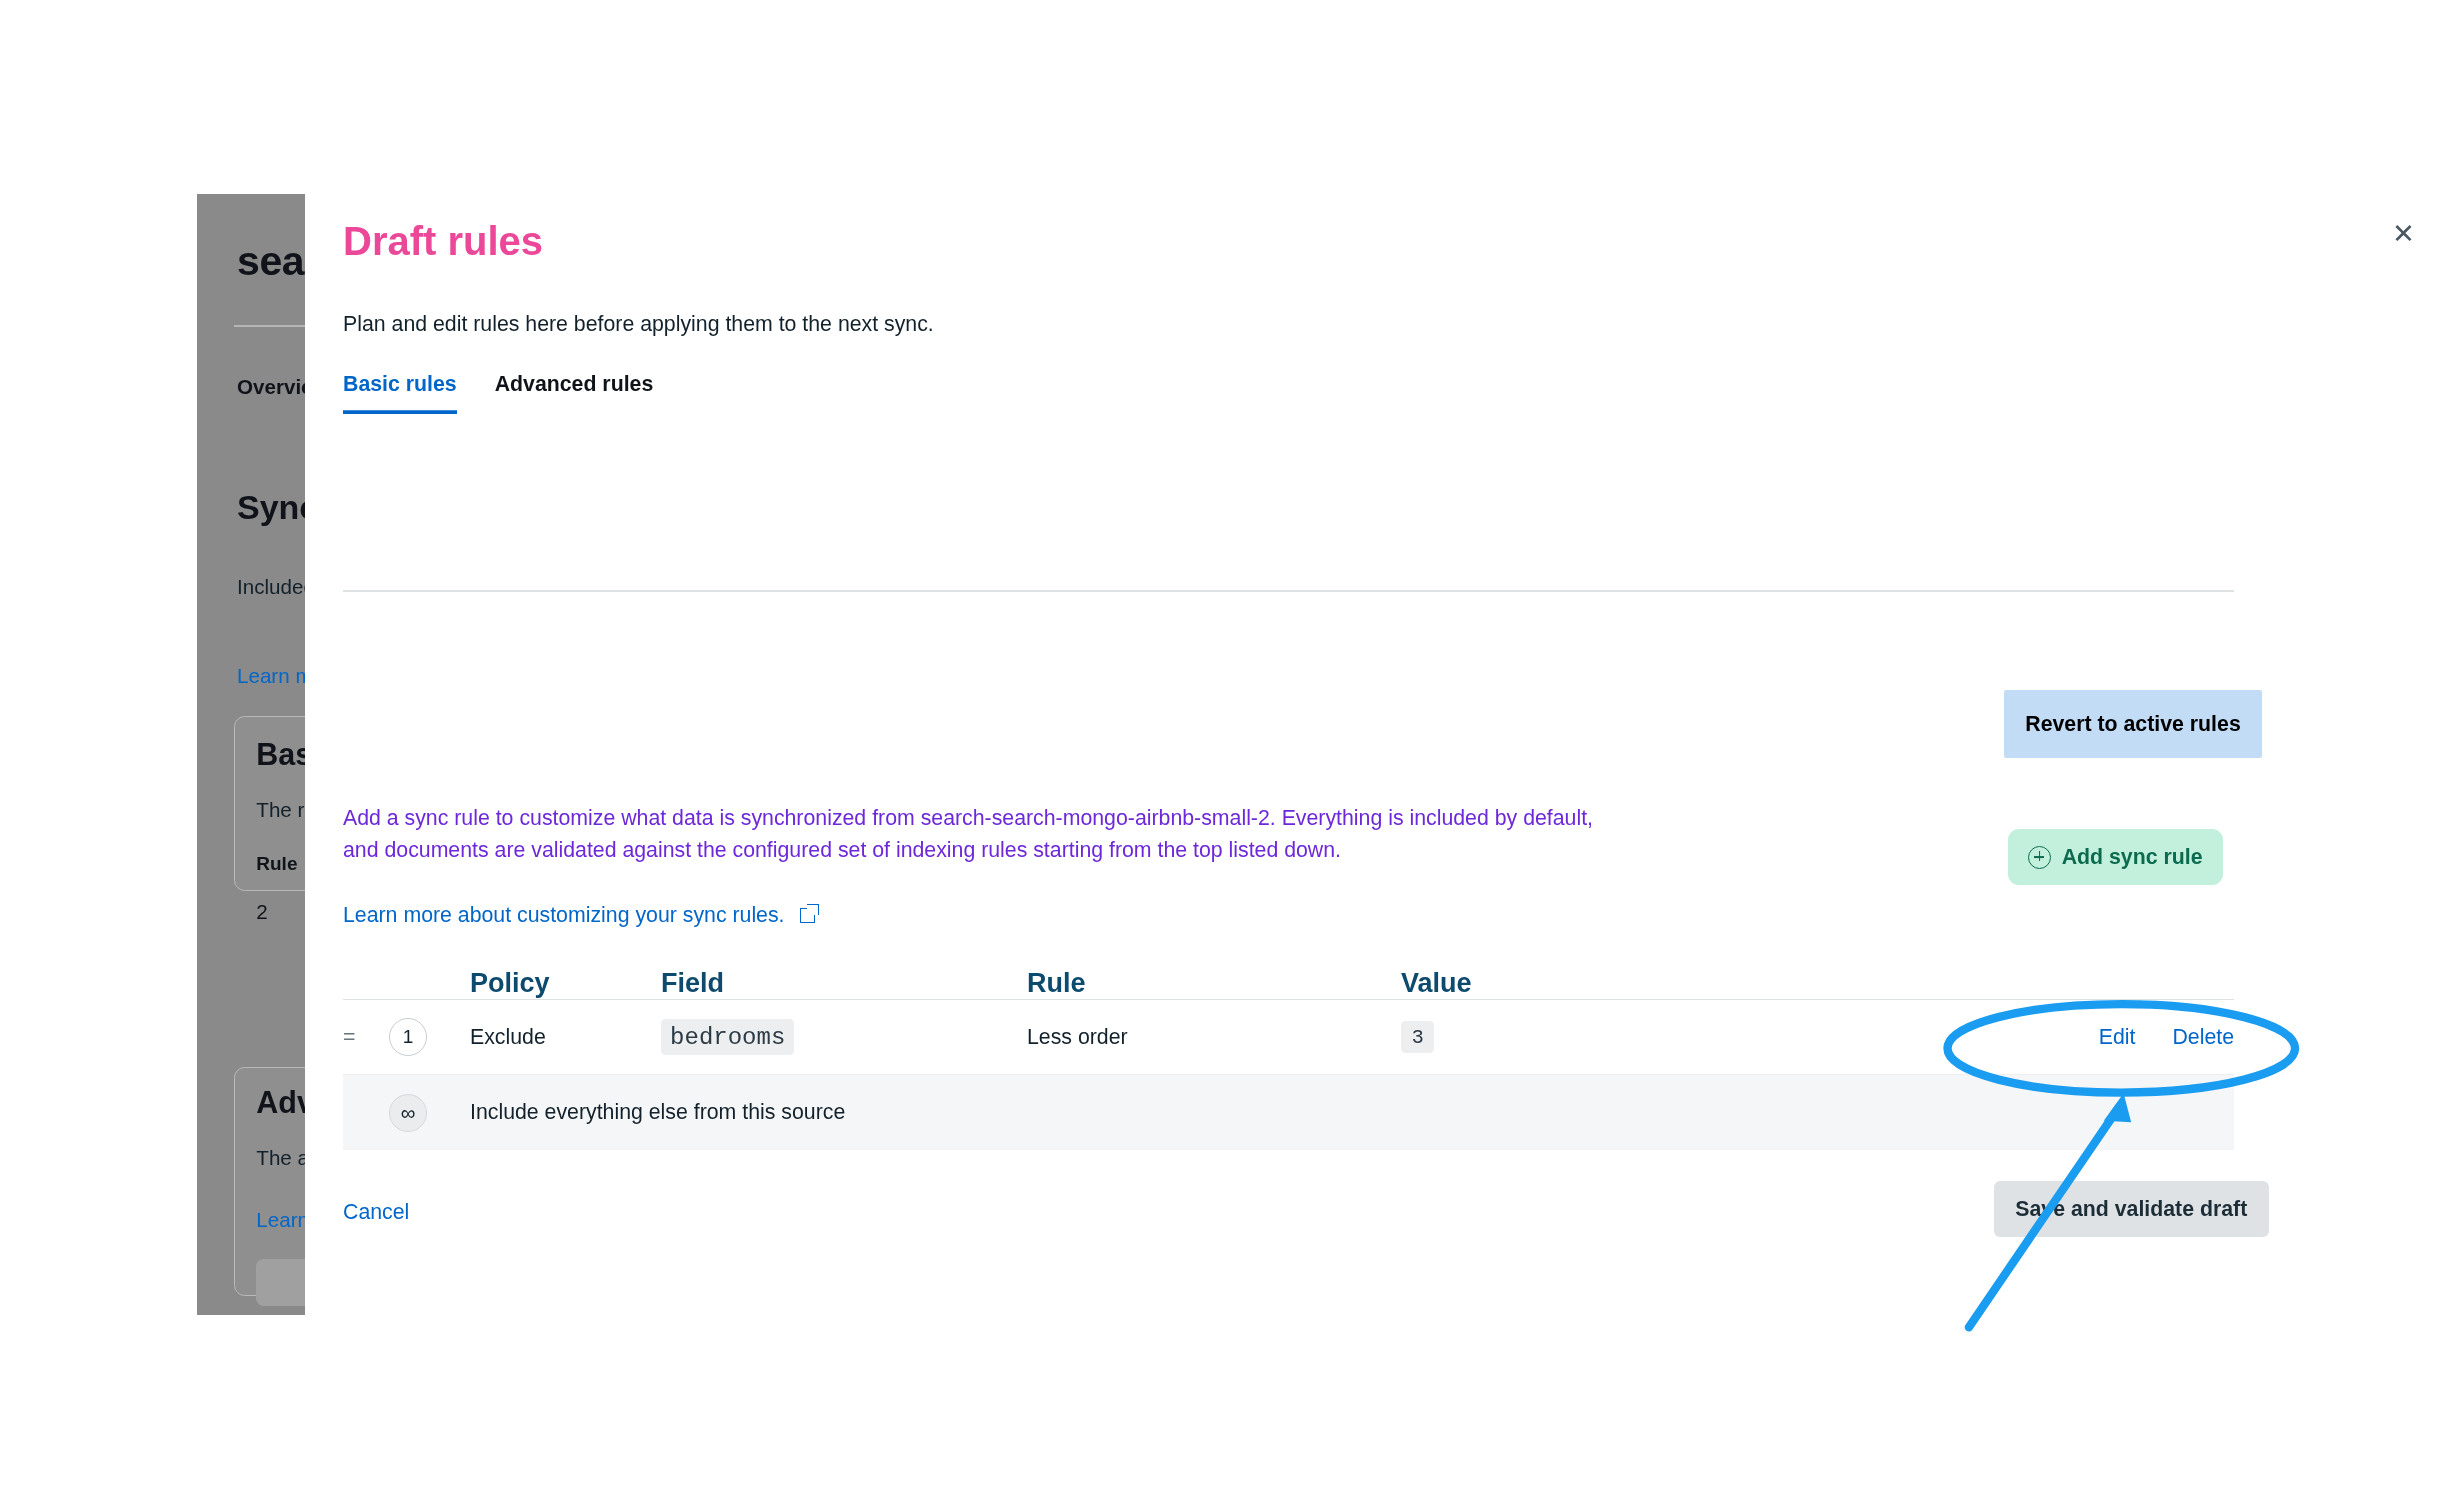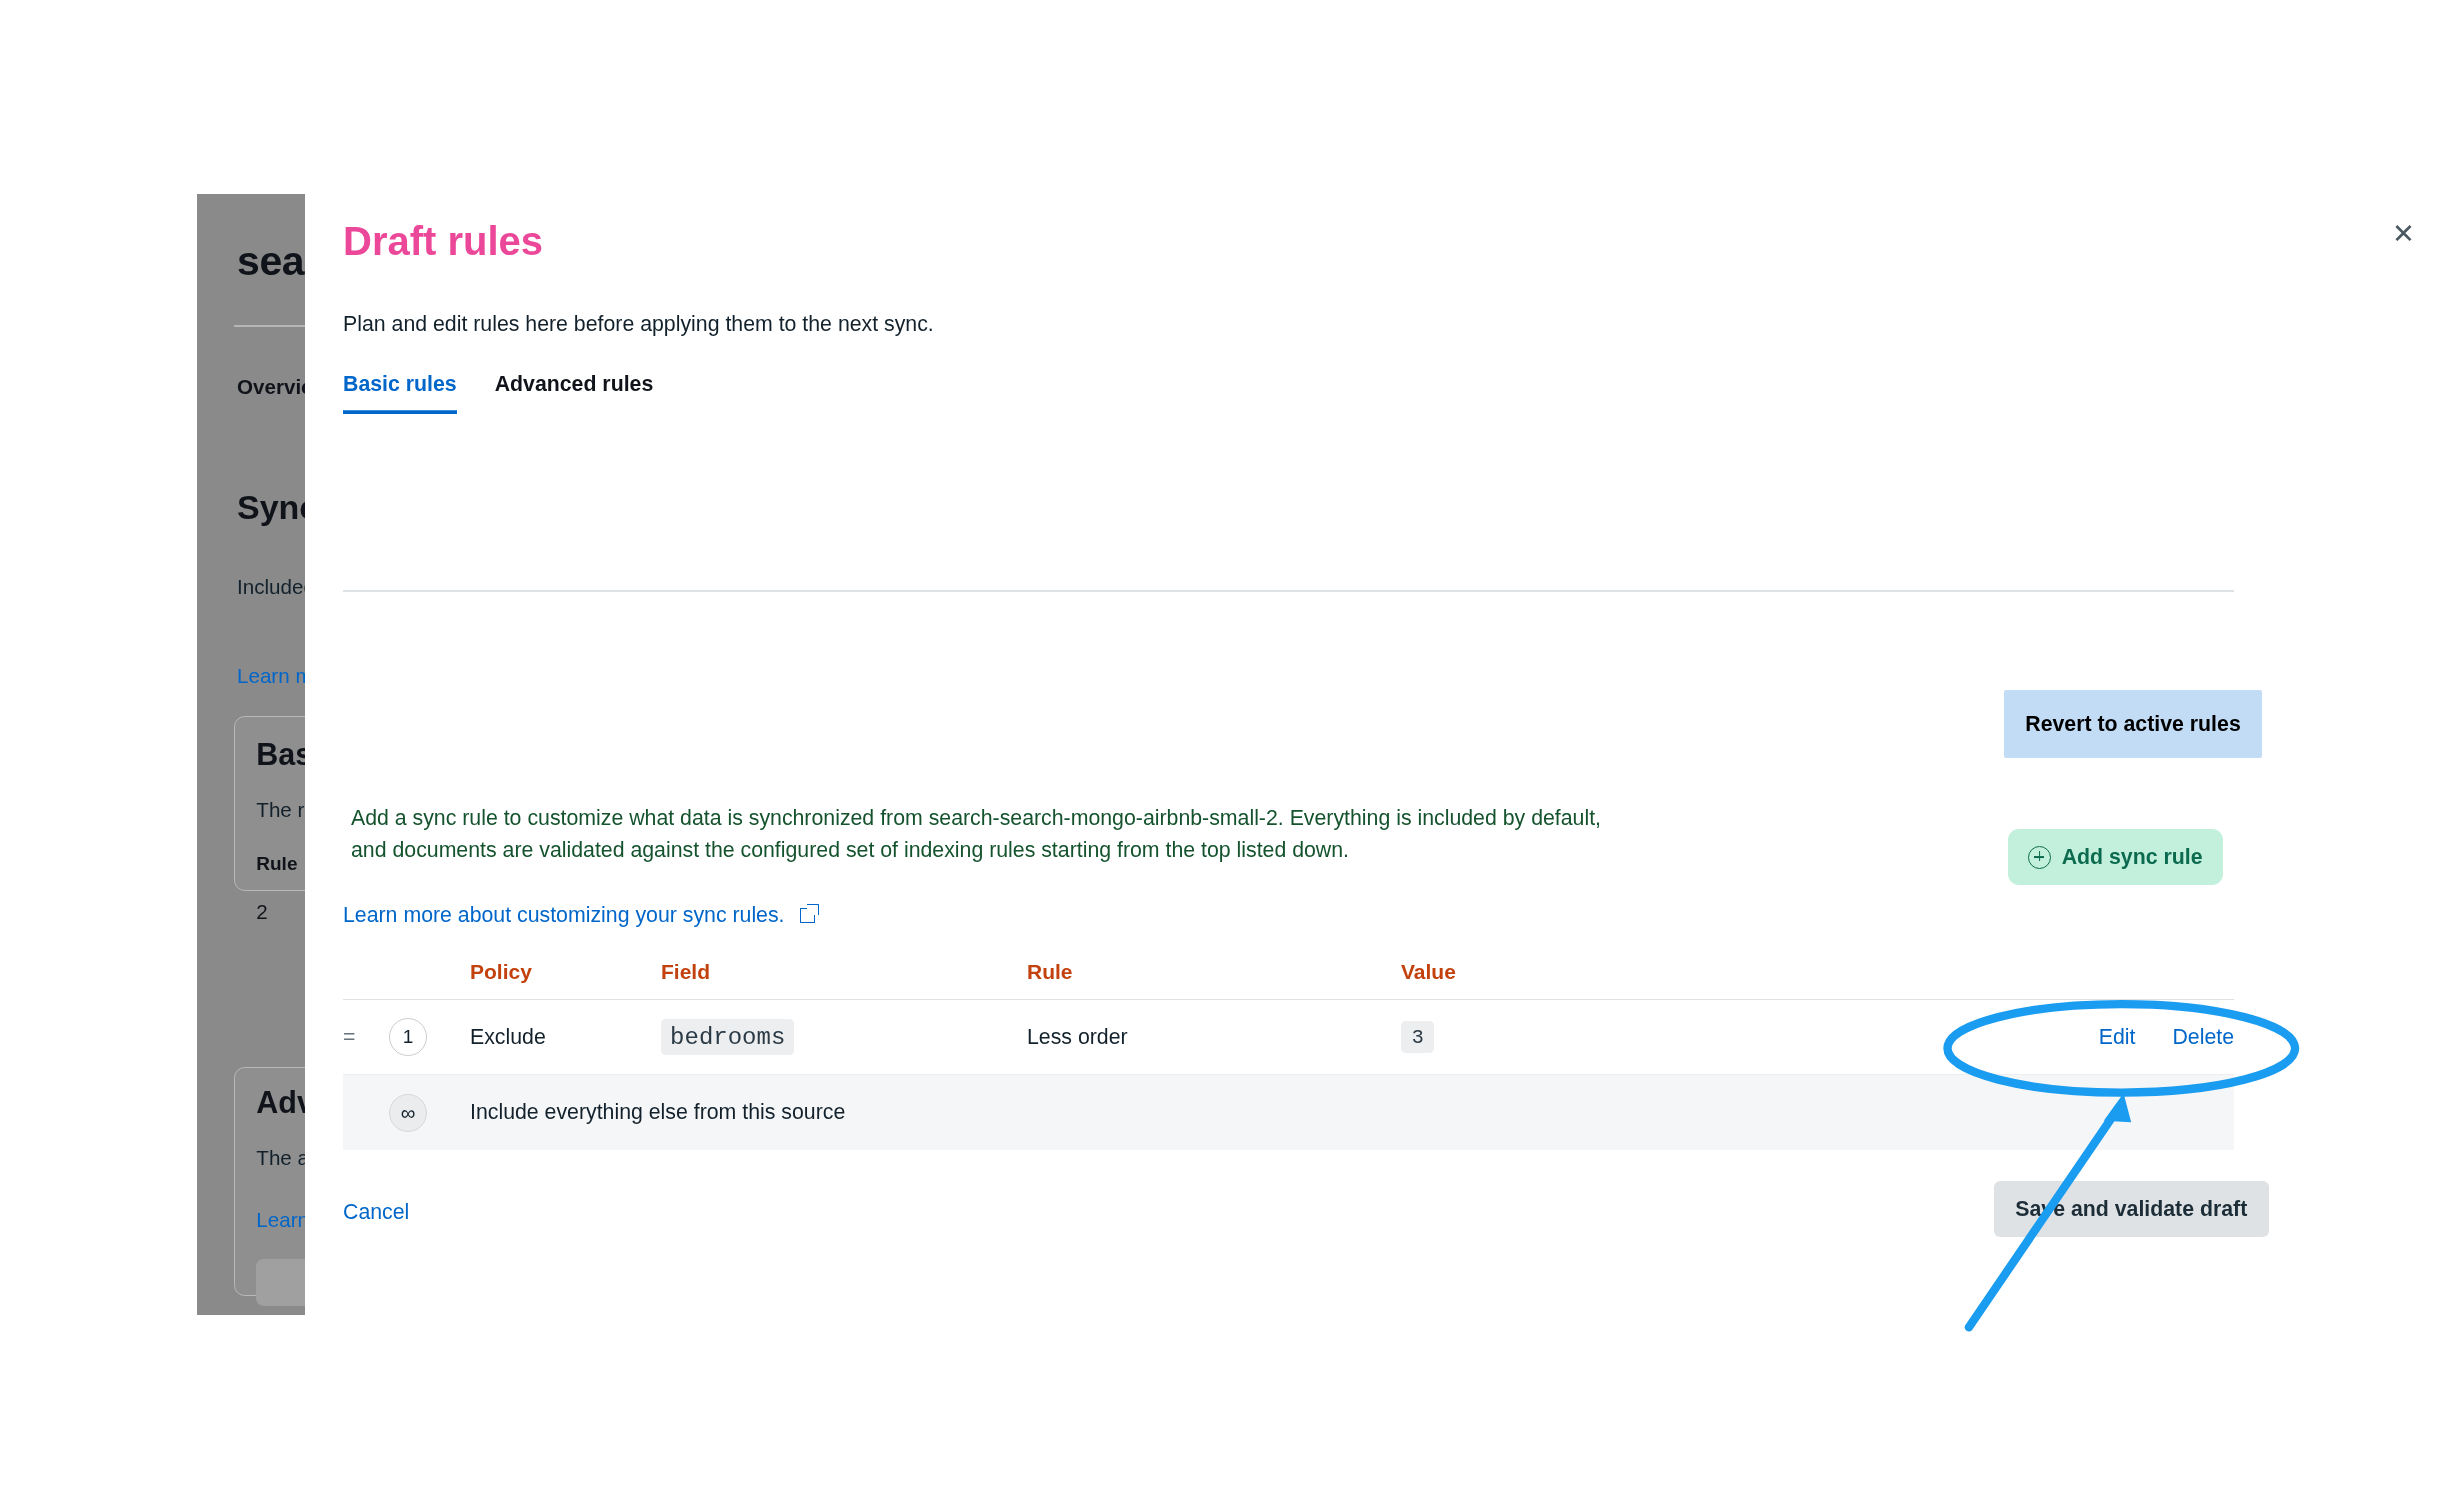--- a/index.html
+++ b/index.html
@@ -269,22 +269,21 @@
     white-space: nowrap;
   }
 
   .body-text {
     position: absolute;
     left: 38px;
     top: 627px;
     width: 1288px;
     font-size: 21.3px;
     line-height: 32px;
-    color: #14532d;
-    margin-left: 8px;
+    color: #6d28d9;
   }
 
   .add-rule-btn {
     position: absolute;
     left: 1703px;
     top: 654px;
     height: 56px;
     padding: 0 20px;
     display: flex;
     align-items: center;
@@ -351,26 +350,26 @@
 
   
   .table {
     position: absolute;
     left: 38px;
     top: 770px;
     width: 1891px;
   }
   .thead {
     display: flex;
-    align-items: center;
+    align-items: flex-end;
     height: 55px;
     border-bottom: 1.5px solid #dfe2e4;
-    font-size: 21px;
-    font-weight: bold;
-    color: #c2410c;
+    font-size: 27px;
+    font-weight: bold;
+    color: #0c4a6e;
   }
   .c-handle { width: 46px; flex: 0 0 46px; }
   .c-num    { width: 81px; flex: 0 0 81px; }
   .c-policy { width: 191px; flex: 0 0 191px; }
   .c-field  { width: 366px; flex: 0 0 366px; }
   .c-rule   { width: 374px; flex: 0 0 374px; }
   .c-value  { width: 473px; flex: 0 0 473px; }
   .c-act    { flex: 1 1 auto; display: flex; justify-content: flex-end; gap: 37px; }
 
   .trow {

